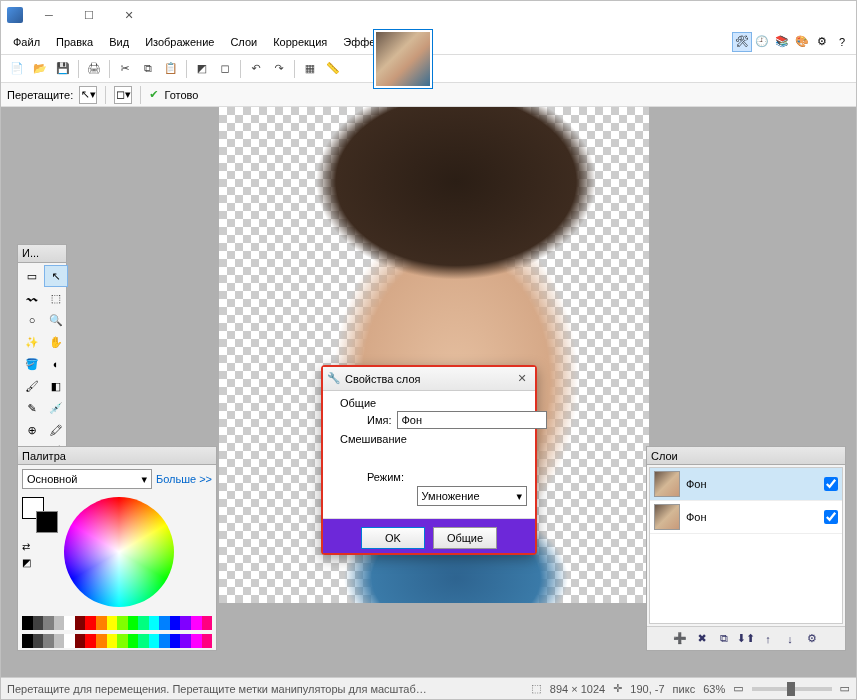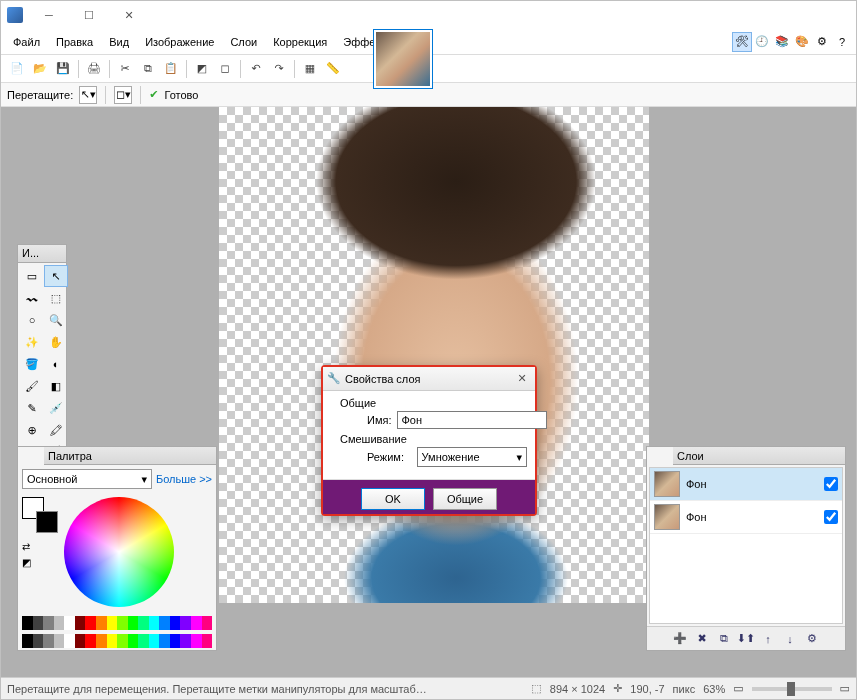--- a/index.html
+++ b/index.html
@@ -39,21 +39,21 @@
     radial-gradient(ellipse 200px 140px at 50% 15%, #2b1e15 0%, #3d2b1f 60%, transparent 70%),
     radial-gradient(ellipse 170px 230px at 50% 55%, #e5bfa0 0%, #d6a988 55%, transparent 72%),
     radial-gradient(ellipse 140px 90px at 50% 95%, #2e6490 0%, #3a7aa8 60%, transparent 80%);
 }
 .tools-panel { position: absolute; left: 16px; top: 137px; width: 50px; background: #f4f4f4; border: 1px solid #aaa; }
 .tools-title { height: 18px; background: linear-gradient(#e8e8e8,#d8d8d8); padding: 2px 4px; border-bottom: 1px solid #aaa; }
 .tools-grid { display: grid; grid-template-columns: repeat(2, 24px); gap: 0; padding: 2px; }
 .tool { width: 24px; height: 22px; display: flex; align-items: center; justify-content: center; border: 1px solid transparent; }
 .tool.sel { background: #cde6f7; border-color: #7eb4ea; }
 .palette-panel { position: absolute; left: 16px; bottom: 26px; width: 200px; height: 205px; background: #f4f4f4; border: 1px solid #aaa; display: flex; flex-direction: column; }
-.panel-header { height: 18px; background: linear-gradient(#e8e8e8,#d8d8d8); padding: 2px 4px; border-bottom: 1px solid #aaa; display: flex; align-items: center; margin-left: 26px; }
+.panel-header { height: 18px; background: linear-gradient(#e8e8e8,#d8d8d8); padding: 2px 4px; border-bottom: 1px solid #aaa; display: flex; align-items: center; }
 .panel-header .spacer { flex: 1; }
 .pal-row { display: flex; align-items: center; padding: 4px; gap: 4px; }
 .pal-dd { flex: 1; height: 20px; border: 1px solid #999; background: #fff; display: flex; align-items: center; padding: 0 4px; justify-content: space-between; }
 .pal-more { color: #0066cc; cursor: pointer; }
 .pal-body { flex: 1; position: relative; padding: 4px; display: flex; gap: 6px; }
 .pal-swatch-box { width: 36px; }
 .pal-primary { width: 22px; height: 22px; background: #fff; border: 1px solid #000; position: relative; }
 .pal-secondary { width: 22px; height: 22px; background: #000; border: 1px solid #888; position: absolute; top: 14px; left: 14px; }
 .color-wheel { width: 110px; height: 110px; border-radius: 50%;
   background: conic-gradient(red,yellow,lime,cyan,blue,magenta,red);
@@ -79,28 +79,28 @@
 .dlg-title { height: 24px; background: linear-gradient(#f8f8f8,#e8e8e8); display: flex; align-items: center; padding: 0 4px; gap: 4px; border-bottom: 1px solid #ccc; }
 .dlg-title .dlg-icon { width: 14px; height: 14px; color: #2a6ec6; }
 .dlg-close { width: 18px; height: 16px; display: flex; align-items: center; justify-content: center; color: #555; }
 .dlg-body { padding: 4px 8px 8px; background: #fff; }
 .dlg-group { margin-bottom: 4px; }
 .dlg-group-title { font-size: 11px; color: #000; margin: 2px 9px; }
 .dlg-row { display: flex; align-items: center; gap: 6px; margin: 2px 0; padding-left: 36px; }
 .dlg-label { width: 46px; }
 .dlg-input { flex: 1; height: 18px; border: 1px solid #7a7a7a; padding: 0 3px; background: #fff; }
 .dlg-cb { width: 13px; height: 13px; }
-.dlg-select { width: 116px; height: 20px; border: 1px solid #7a7a7a; background: #fff; display: flex; align-items: center; justify-content: space-between; padding: 0 4px; }
+.dlg-select { width: 116px; height: 20px; border: 1px solid #7a7a7a; background: #fff; display: flex; align-items: center; justify-content: space-between; padding: 0 4px; margin-top: 39px; }
 .dlg-spin { width: 44px; height: 18px; border: 1px solid #7a7a7a; display: flex; align-items: center; background: #fff; }
 .dlg-spin input { width: 30px; border: none; text-align: right; padding-right: 2px; }
 .spin-arrows { width: 12px; display: flex; flex-direction: column; border-left: 1px solid #aaa; }
 .spin-arrows div { height: 8px; font-size: 7px; text-align: center; line-height: 8px; background: #eee; }
 .dlg-slider { flex: 1; height: 4px; background: #ddd; position: relative; margin: 0 4px; }
 .dlg-slider-thumb { position: absolute; top: -6px; width: 10px; height: 16px; background: #0078d7; border-radius: 2px; }
-.dlg-buttons { display: flex; justify-content: center; gap: 8px; padding: 8px 0 4px; background: #701a75; border-top: 1px solid #ddd; }
+.dlg-buttons { display: flex; justify-content: center; gap: 8px; padding: 8px 0 4px; background: #6d28d9; border-top: 1px solid #ddd; }
 .dlg-btn { width: 64px; height: 22px; border: 1px solid #999; background: linear-gradient(#fdfdfd,#e6e6e6); }
 .dlg-btn.default { border-color: #0078d7; }
 </style>
 </head>
 <body>
 
 <div class="window">
 
   <div class="titlebar">
     <div class="app-icon"></div>

